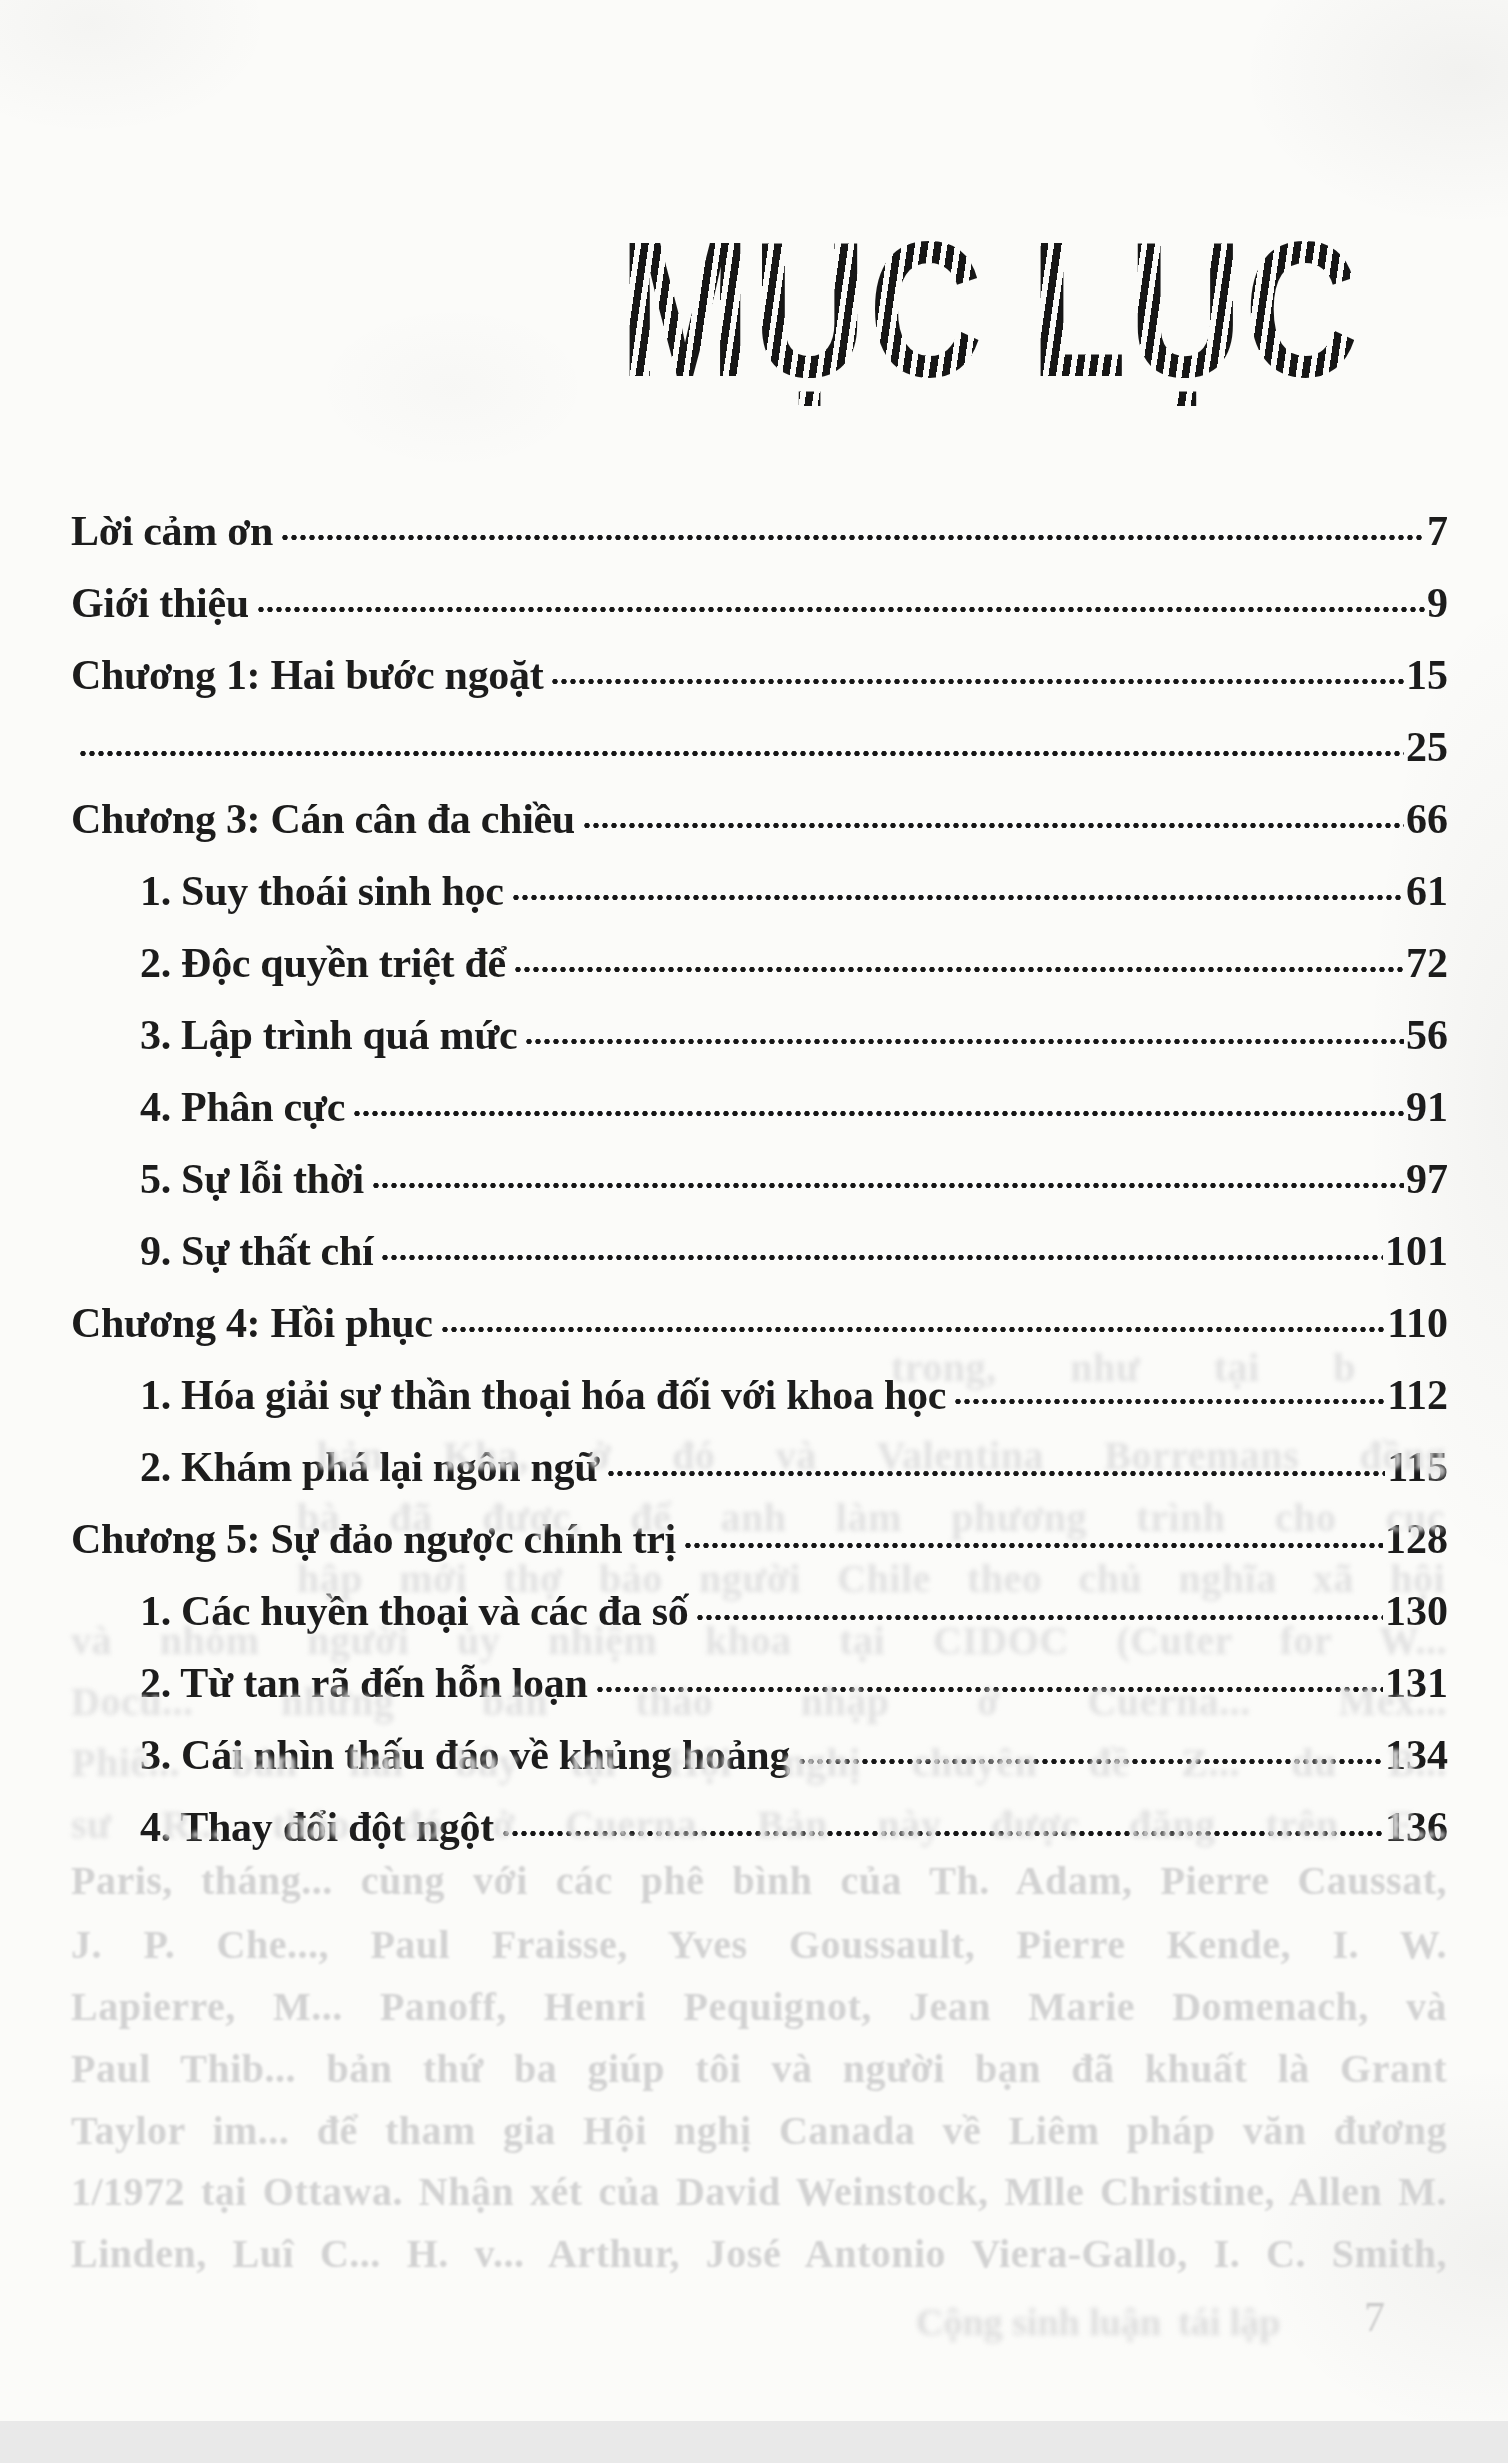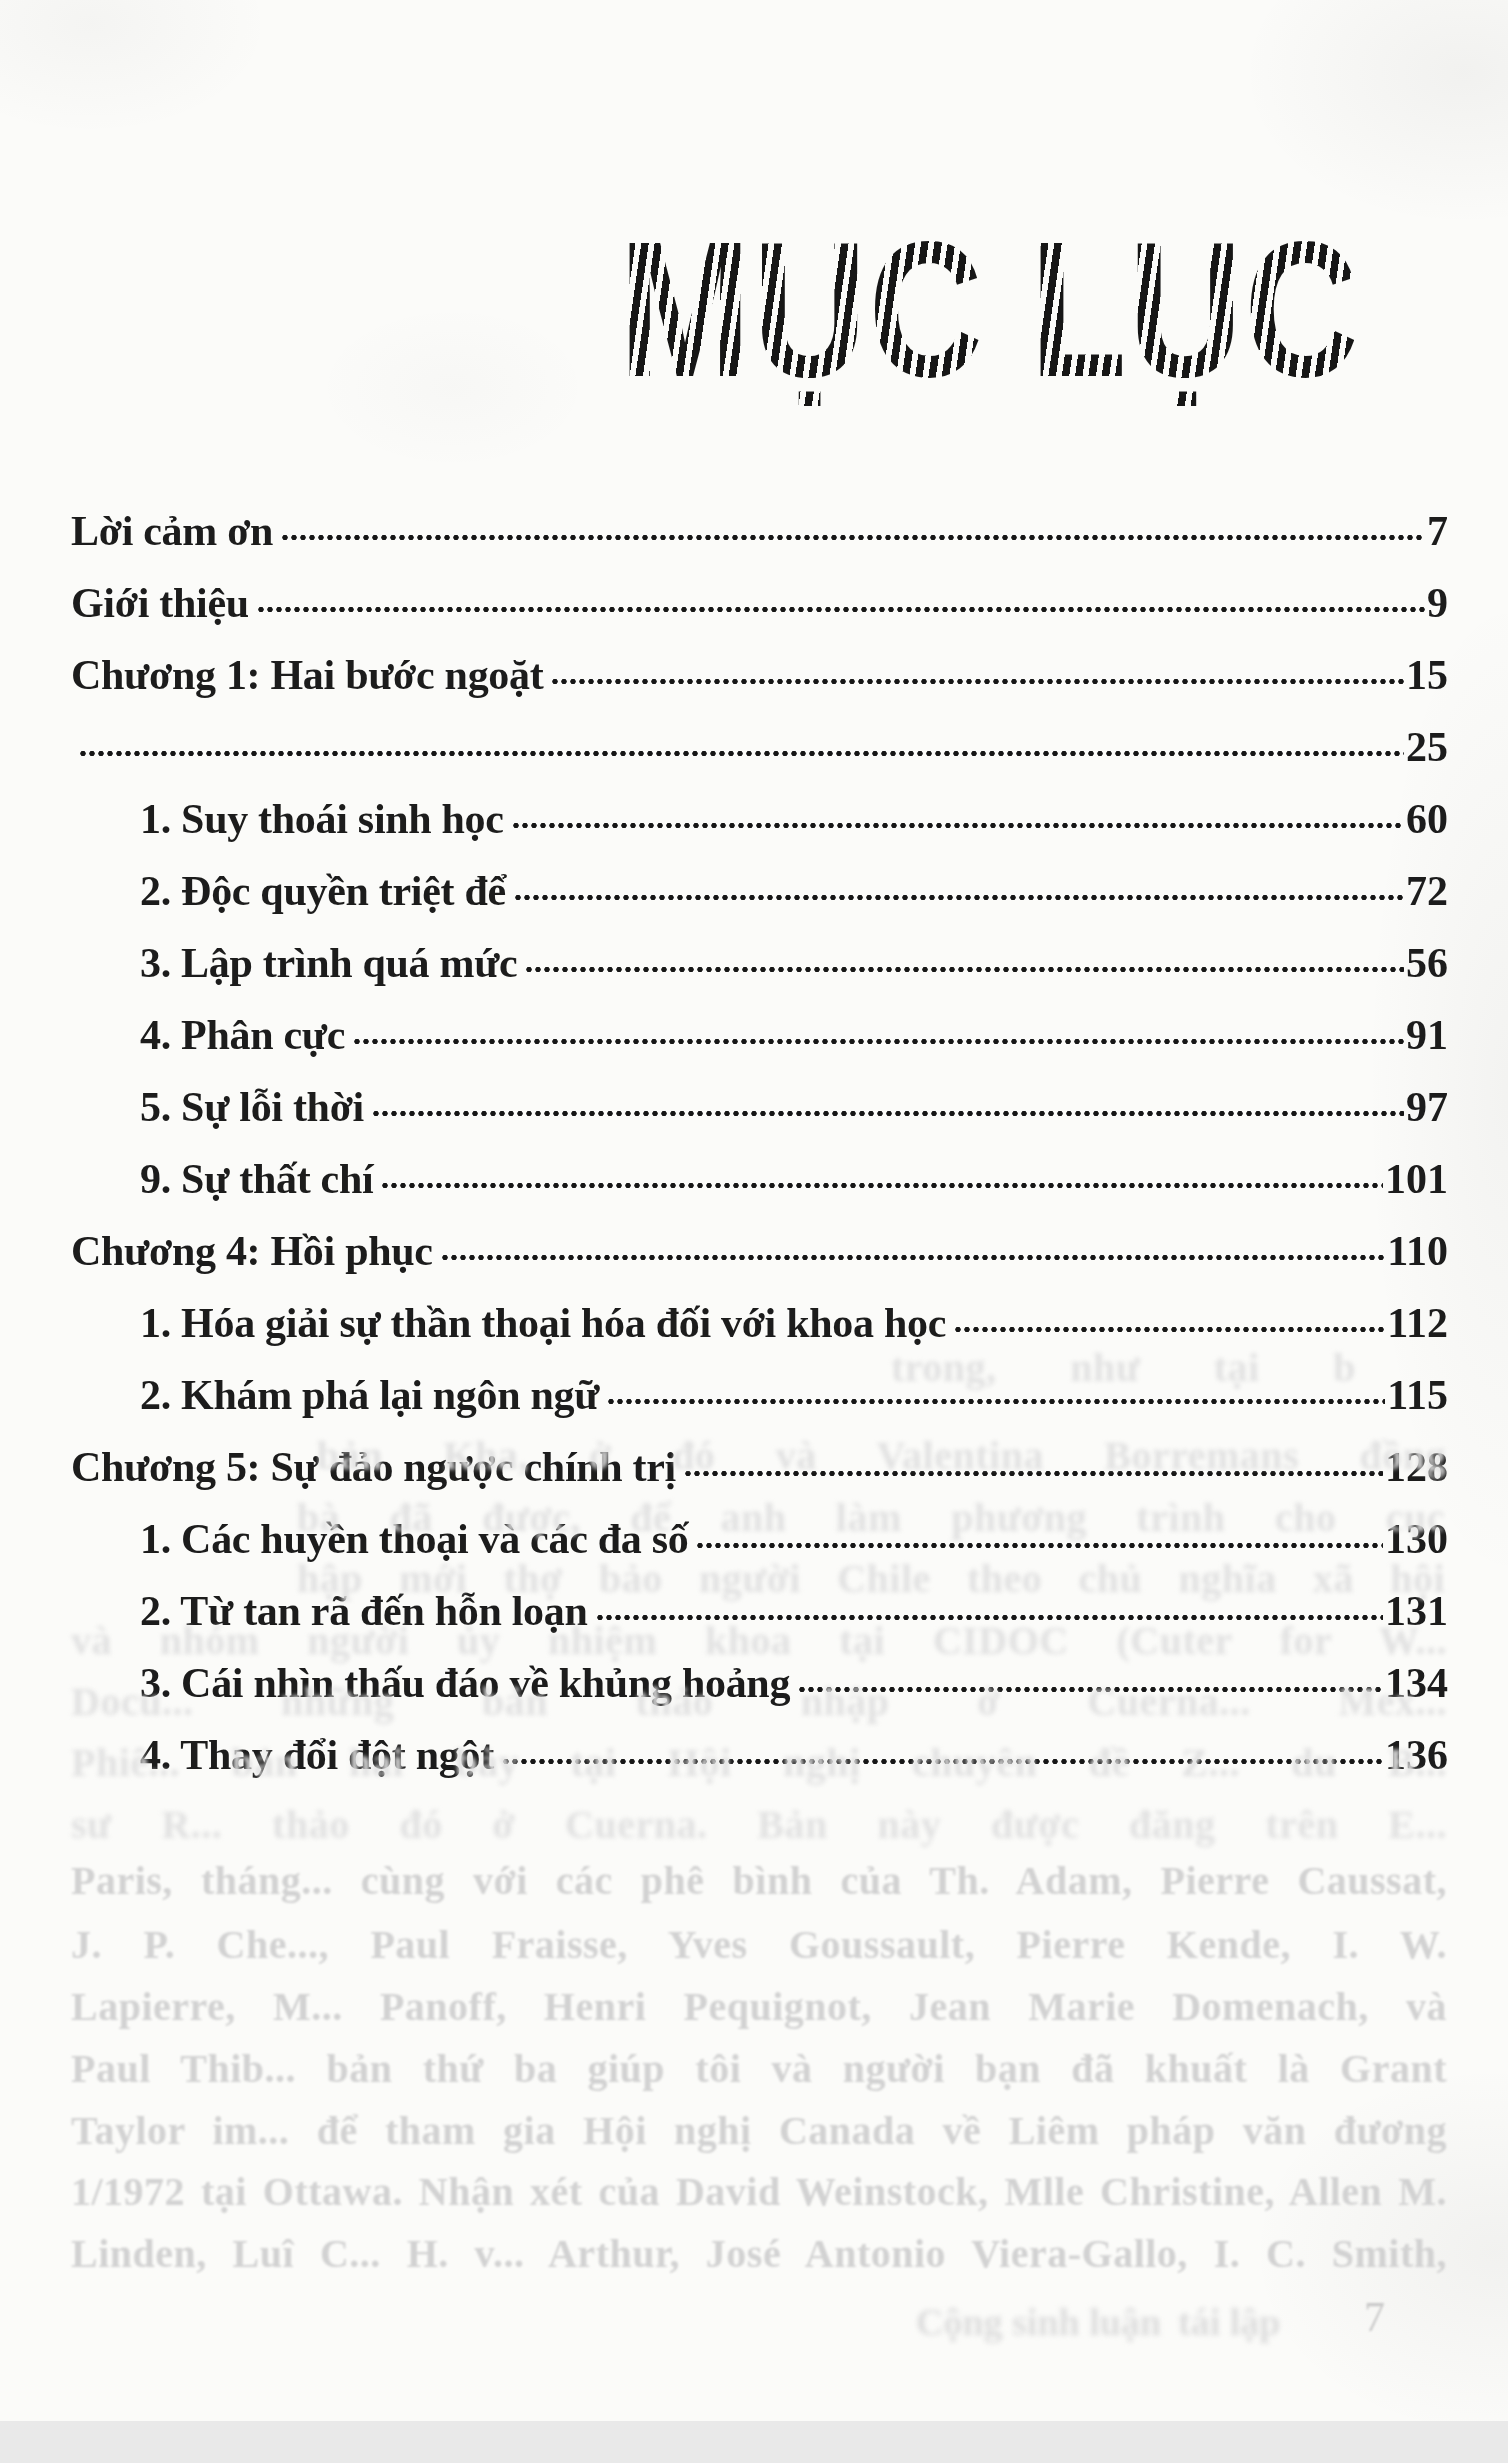--- a/index.html
+++ b/index.html
@@ -115,24 +115,29 @@
       </div>
     <div class="row ch">
         <span class="lbl">Chương 1: Hai bước ngoặt</span>
         <span class="leader"></span>
         <span class="pg">15</span>
       </div>
     <div class="row ch">
         <span class="leader"></span>
         <span class="pg">25</span>
       </div>
+    <div class="row ch">
+        <span class="lbl">Chương 3: Cán cân đa chiều</span>
+        <span class="leader"></span>
+        <span class="pg">66</span>
+      </div>
     <div class="row it">
         <span class="lbl">1. Suy thoái sinh học</span>
         <span class="leader"></span>
-        <span class="pg">60</span>
+        <span class="pg">61</span>
       </div>
     <div class="row it">
         <span class="lbl">2. Độc quyền triệt để</span>
         <span class="leader"></span>
         <span class="pg">72</span>
       </div>
     <div class="row it">
         <span class="lbl">3. Lập trình quá mức</span>
         <span class="leader"></span>
         <span class="pg">56</span>

